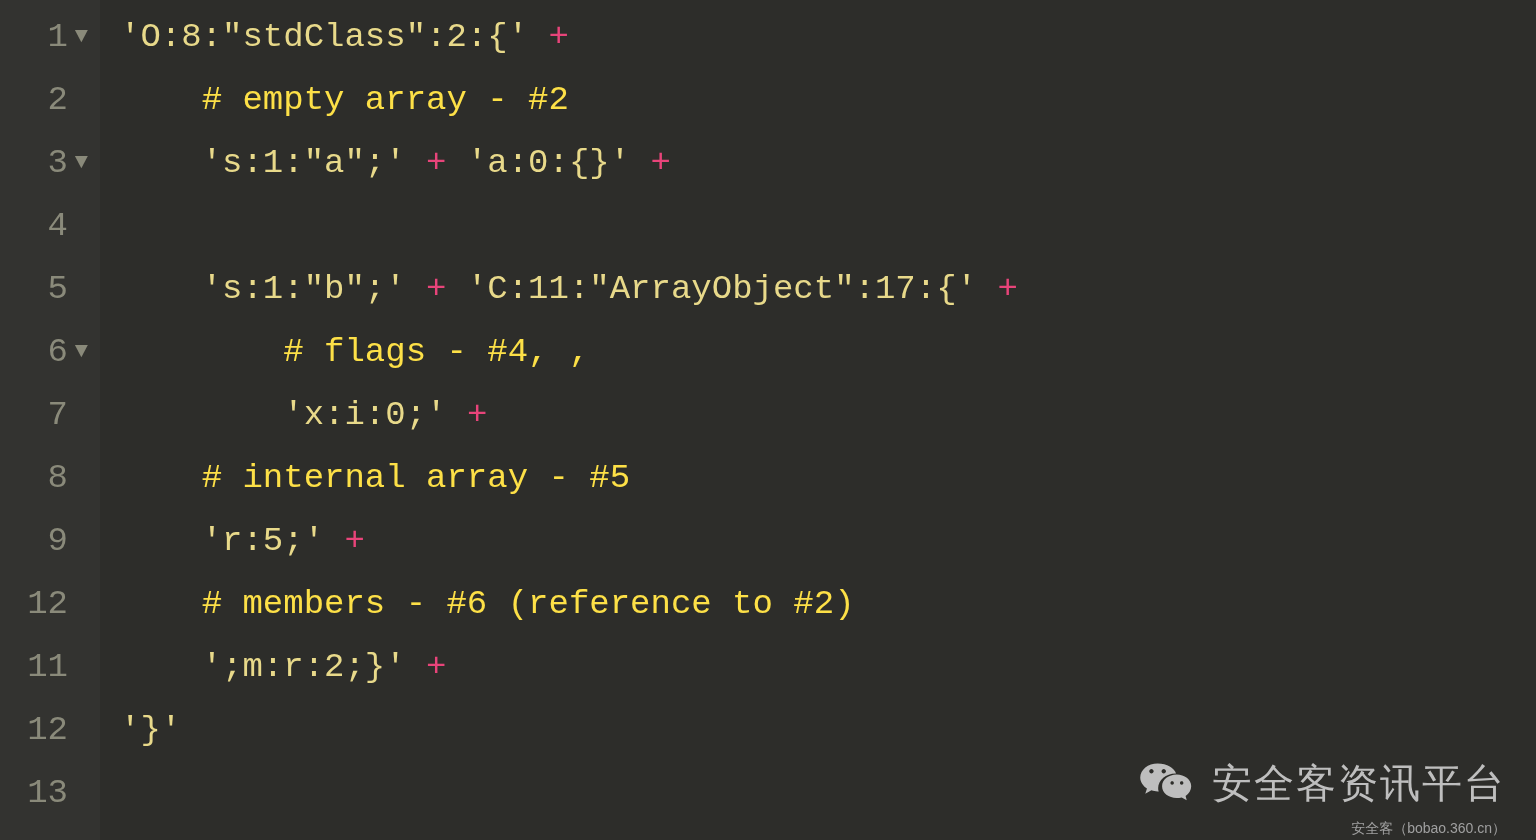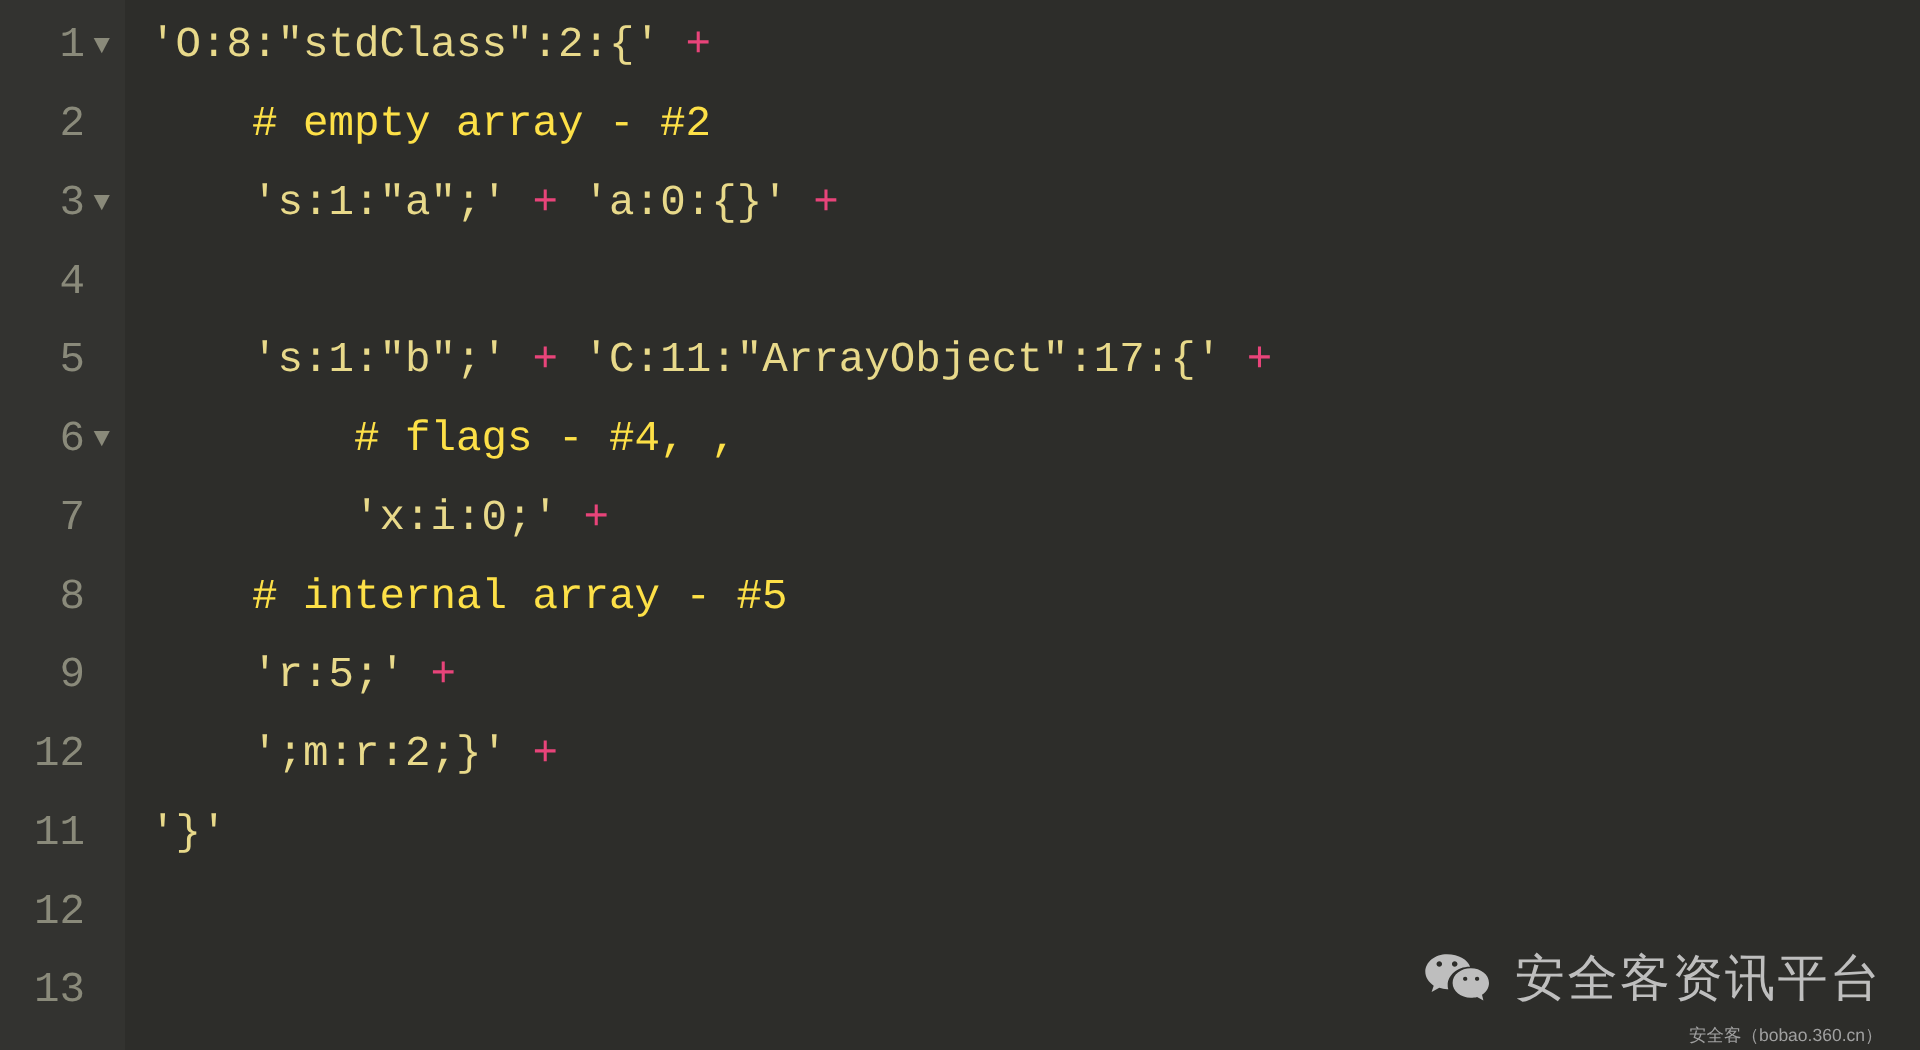--- a/index.html
+++ b/index.html
@@ -158,20 +158,21 @@
   <div class="code" id="code">
       <div class="code-line"><span class="string">'O:8:"stdClass":2:{'</span><span> </span><span class="operator">+</span></div>
       <div class="code-line"><span>    </span><span class="comment"># empty array - #2</span></div>
       <div class="code-line"><span>    </span><span class="string">'s:1:"a";'</span><span> </span><span class="operator">+</span><span> </span><span class="string">'a:0:{}'</span><span> </span><span class="operator">+</span></div>
       <div class="code-line"><span>    </span></div>
       <div class="code-line"><span>    </span><span class="string">'s:1:"b";'</span><span> </span><span class="operator">+</span><span> </span><span class="string">'C:11:"ArrayObject":17:{'</span><span> </span><span class="operator">+</span></div>
       <div class="code-line"><span>    </span><span>    </span><span class="comment"># flags - #4, ,</span></div>
       <div class="code-line"><span>    </span><span>    </span><span class="string">'x:i:0;'</span><span> </span><span class="operator">+</span></div>
       <div class="code-line"><span>    </span><span class="comment"># internal array - #5</span></div>
       <div class="code-line"><span>    </span><span class="string">'r:5;'</span><span> </span><span class="operator">+</span></div>
+      <div class="code-line"><span>    </span><span class="comment"># members - #6 (reference to #2)</span></div>
       <div class="code-line"><span>    </span><span class="string">';m:r:2;}'</span><span> </span><span class="operator">+</span></div>
       <div class="code-line"><span class="string">'}'</span></div>
     </div>
 </div>
 
 <div class="watermark">
   <span class="watermark-icon">
     <svg viewBox="0 0 100 100" fill="#d8d8d8">
       <path d="M35 15c-17 0-31 11-31 25 0 8 5 15 12 20l-3 9 11-6c4 1 7 2 11 2h2c-1-2-1-4-1-6 0-14 14-26 31-26h1c-3-10-16-18-33-18zm-11 18c-2 0-4-2-4-4s2-4 4-4 4 2 4 4-2 4-4 4zm22 0c-2 0-4-2-4-4s2-4 4-4 4 2 4 4-2 4-4 4z"></path>
       <path d="M95 56c0-12-12-21-26-21s-26 9-26 21 12 21 26 21c3 0 6 0 9-1l9 5-2-8c6-4 10-10 10-17zm-34-3c-2 0-3-1-3-3s1-3 3-3 3 1 3 3-1 3-3 3zm17 0c-2 0-3-1-3-3s1-3 3-3 3 1 3 3-1 3-3 3z"></path>

